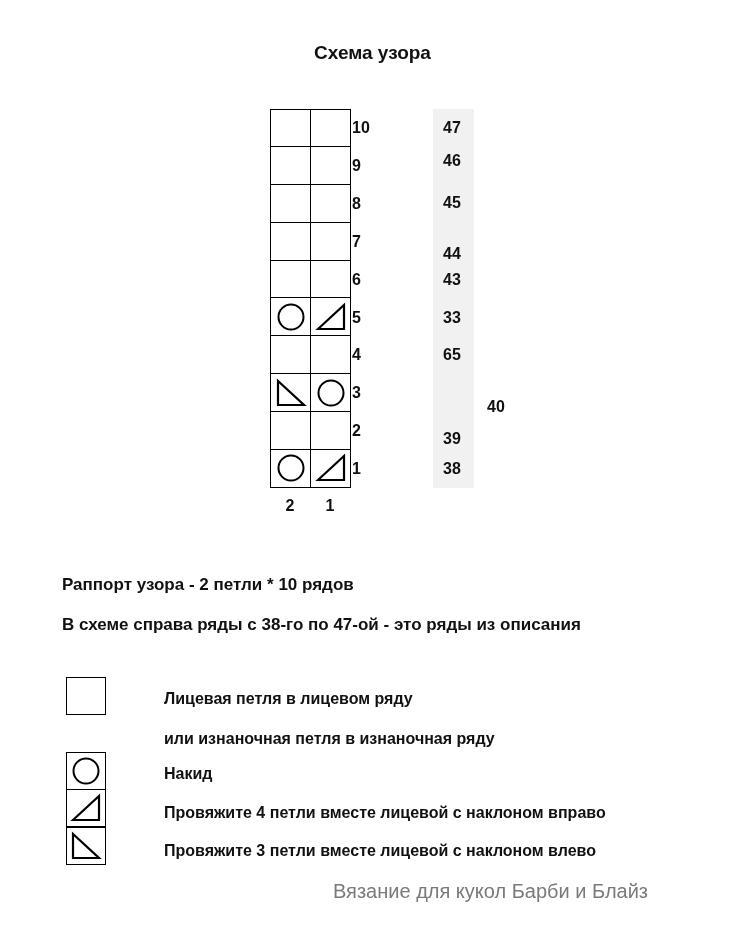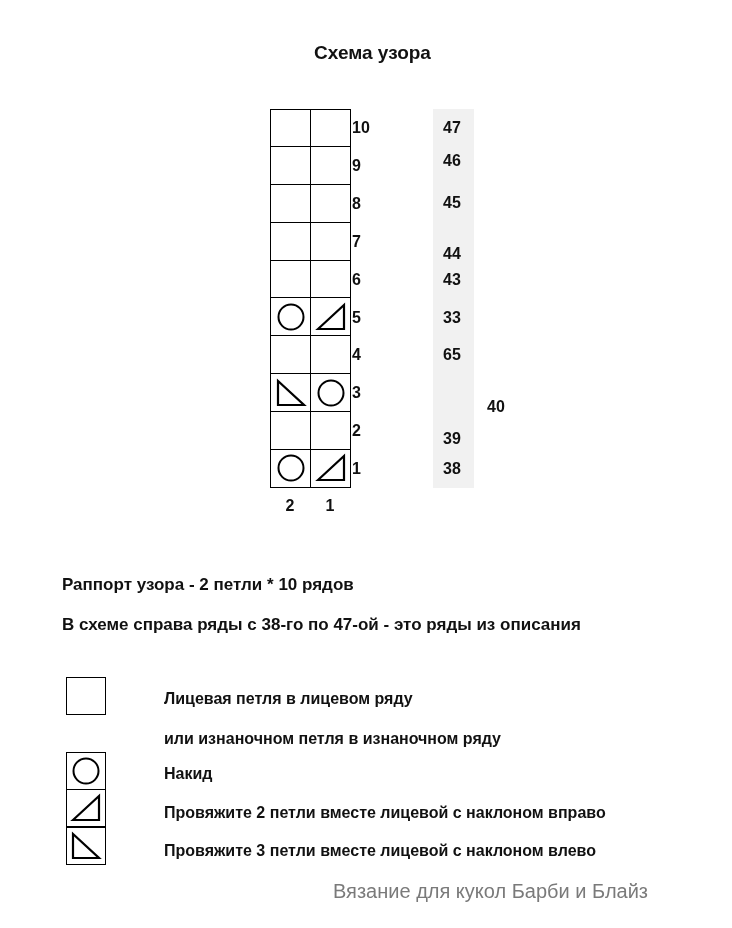--- a/index.html
+++ b/index.html
@@ -130,39 +130,39 @@
 <div class="colnums">
   <span>2</span>
   <span>1</span>
 </div>
 
 <div class="note" style="top:575px">Раппорт узора - 2 петли * 10 рядов</div>
 <div class="note" style="top:615px">В схеме справа ряды с 38-го по 47-ой - это ряды из описания</div>
 
 <div class="legend-box" style="top:677px"></div>
 <div class="legend-text" style="top:690px">Лицевая петля в лицевом ряду</div>
-<div class="legend-text" style="top:730px">или изнаночном петля в изнаночном ряду</div>
+<div class="legend-text" style="top:730px">или изнаночная петля в изнаночная ряду</div>
 
 <div class="legend-box" style="top:752px">
     <span class="sym" style="display: flex;">
       <svg width="30" height="30" viewBox="0 0 30 30">
         <circle cx="15" cy="15" r="12.5" fill="none" stroke="#000" stroke-width="2"></circle>
       </svg>
     </span>
   </div>
 <div class="legend-text" style="top:765px">Накид</div>
 
 <div class="legend-box" style="top:789px">
     <span class="sym" style="display: flex;">
       <svg width="32" height="30" viewBox="0 0 32 30">
         <polygon points="3,27 29,3 29,27" fill="none" stroke="#000" stroke-width="2.2" stroke-linejoin="miter"></polygon>
       </svg>
     </span>
   </div>
-<div class="legend-text" style="top:804px">Провяжите 2 петли вместе лицевой с наклоном вправо</div>
+<div class="legend-text" style="top:804px">Провяжите 4 петли вместе лицевой с наклоном вправо</div>
 
 <div class="legend-box" style="top:827px">
     <span class="sym" style="display: flex;">
       <svg width="32" height="30" viewBox="0 0 32 30">
         <polygon points="3,3 3,27 29,27" fill="none" stroke="#000" stroke-width="2.2" stroke-linejoin="miter"></polygon>
       </svg>
     </span>
   </div>
 <div class="legend-text" style="top:842px">Провяжите 3 петли вместе лицевой с наклоном влево</div>
 

